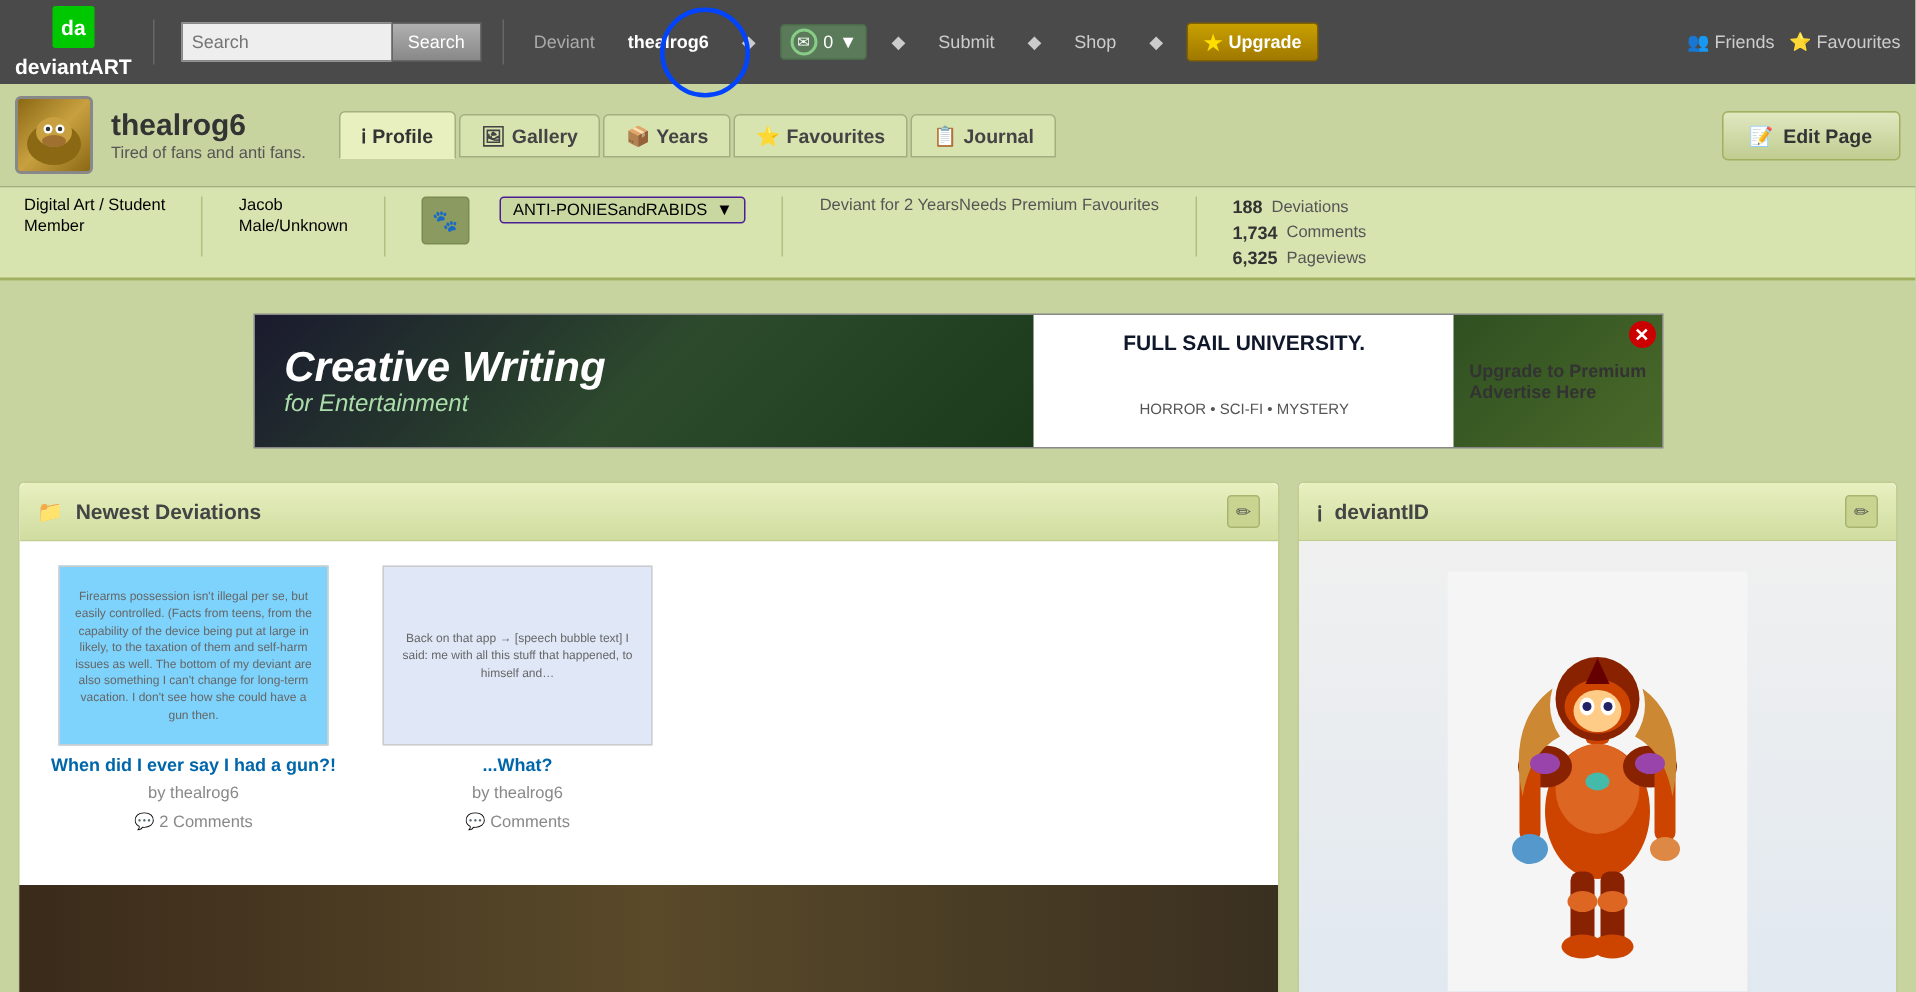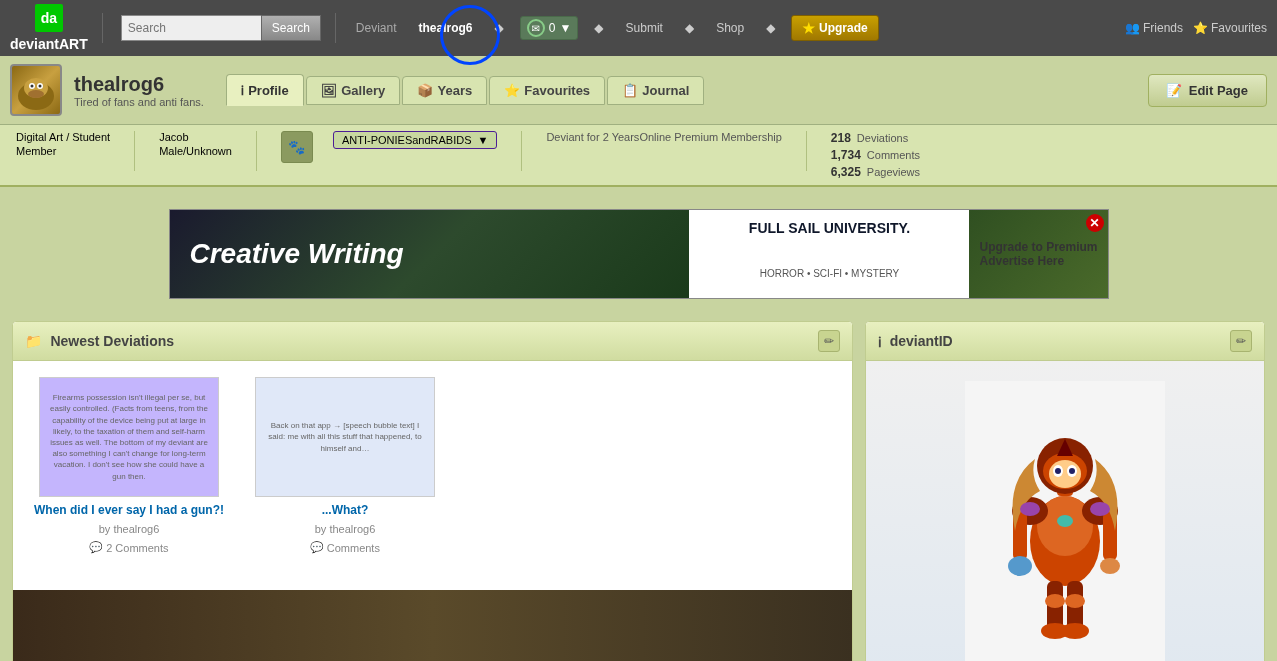--- a/index.html
+++ b/index.html
@@ -360,21 +360,21 @@
     }
     .meme-image-area {
       display: flex;
       height: 160px;
       background: #333;
       position: relative;
     }
 
     
     .thumb1 {
-      background: #c4b5fd;
+      background: #7dd3fc;
       width: 180px; height: 120px;
       padding: 4px;
       font-size: 7px;
       color: #555;
       line-height: 1.4;
       overflow: hidden;
     }
     
     .thumb2 {
       background: #e0e8f8;
@@ -508,43 +508,44 @@
   <div class="info-section">
     <div class="avatar-small">🐾</div>
   </div>
   <div class="group-item">
     <span>ANTI-PONIESandRABIDS</span>
     <span>▼</span>
   </div>
   <div class="info-divider"></div>
   <div class="deviant-info">
     <span class="deviant-line">Deviant for 2 Years</span>
-    <span class="deviant-upgrade">Online Premium Membership</span>
+    <span class="deviant-upgrade">Needs Premium Favourites</span>
   </div>
   <div class="info-divider"></div>
   <div class="stats-area">
     <div class="stat-line">
-      <span class="stat-num">218</span>
+      <span class="stat-num">188</span>
       <span class="stat-label">Deviations</span>
     </div>
     <div class="stat-line">
       <span class="stat-num">1,734</span>
       <span class="stat-label">Comments</span>
     </div>
     <div class="stat-line">
       <span class="stat-num">6,325</span>
       <span class="stat-label">Pageviews</span>
     </div>
   </div>
 </div>
 
 <div style="display:flex; justify-content:center; margin: 10px 0;">
   <div id="ad-banner">
     <div class="ad-text-area">
       <div class="ad-writing">Creative Writing</div>
+      <div class="ad-entertainment">for Entertainment</div>
     </div>
     <div class="ad-right">
       <div>
         <span>Bachelor's Degree –</span>
         <span style="color:#009900; font-weight:bold;">Online</span>
       </div>
       <div style="font-size:14px; font-weight:bold; color:#0f172a; text-align:center;">FULL SAIL UNIVERSITY.</div>
       <div style="font-size:10px; color:#555; text-align:center;">HORROR • SCI-FI • MYSTERY</div>
       <button class="ad-learn">LEARN MORE</button>
     </div>

